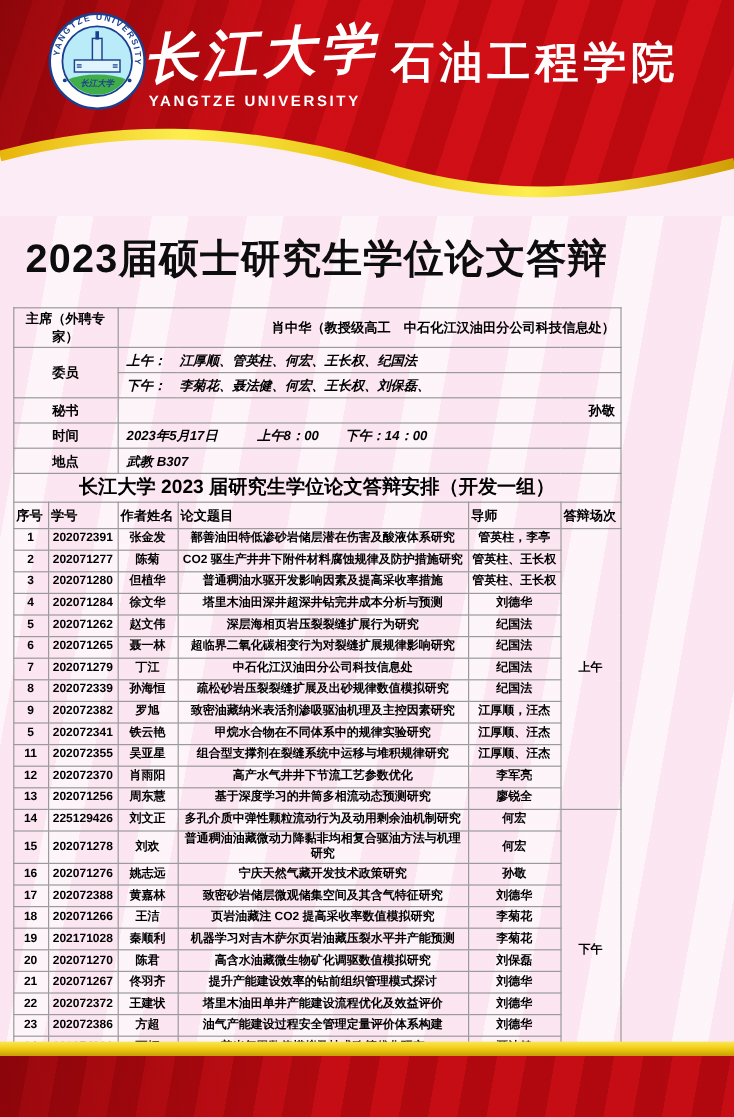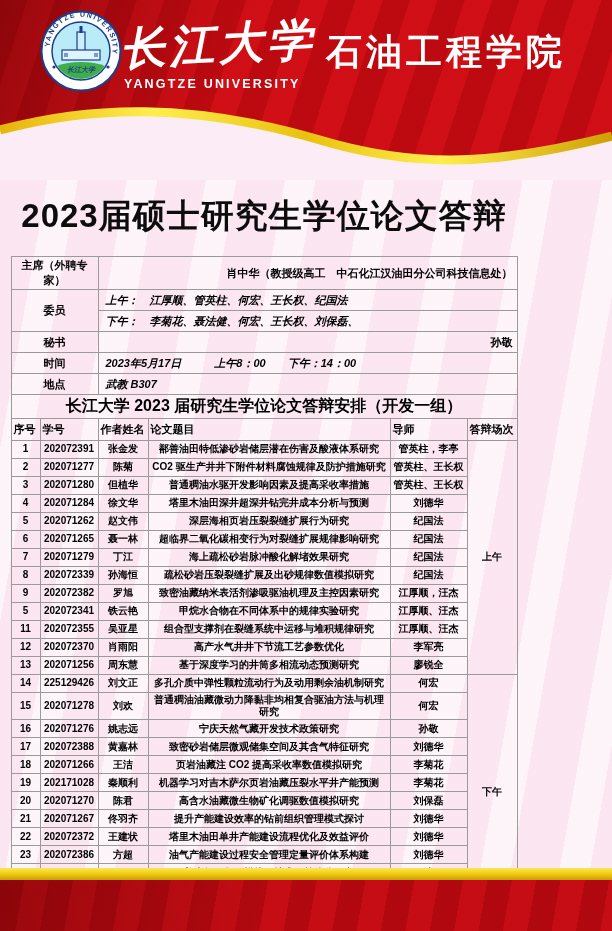--- a/index.html
+++ b/index.html
@@ -210,21 +210,21 @@
             <td>6</td>
             <td>202071265</td>
             <td>聂一林</td>
             <td>超临界二氧化碳相变行为对裂缝扩展规律影响研究</td>
             <td>纪国法</td>
           </tr>
           <tr class="data-row">
             <td>7</td>
             <td>202071279</td>
             <td>丁江</td>
-            <td>海上疏松砂岩脉冲酸化解堵效果研究</td>
+            <td>中石化江汉油田分公司科技信息处</td>
             <td>纪国法</td>
           </tr>
           <tr class="data-row">
             <td>8</td>
             <td>202072339</td>
             <td>孙海恒</td>
             <td>疏松砂岩压裂裂缝扩展及出砂规律数值模拟研究</td>
             <td>纪国法</td>
           </tr>
           <tr class="data-row">

